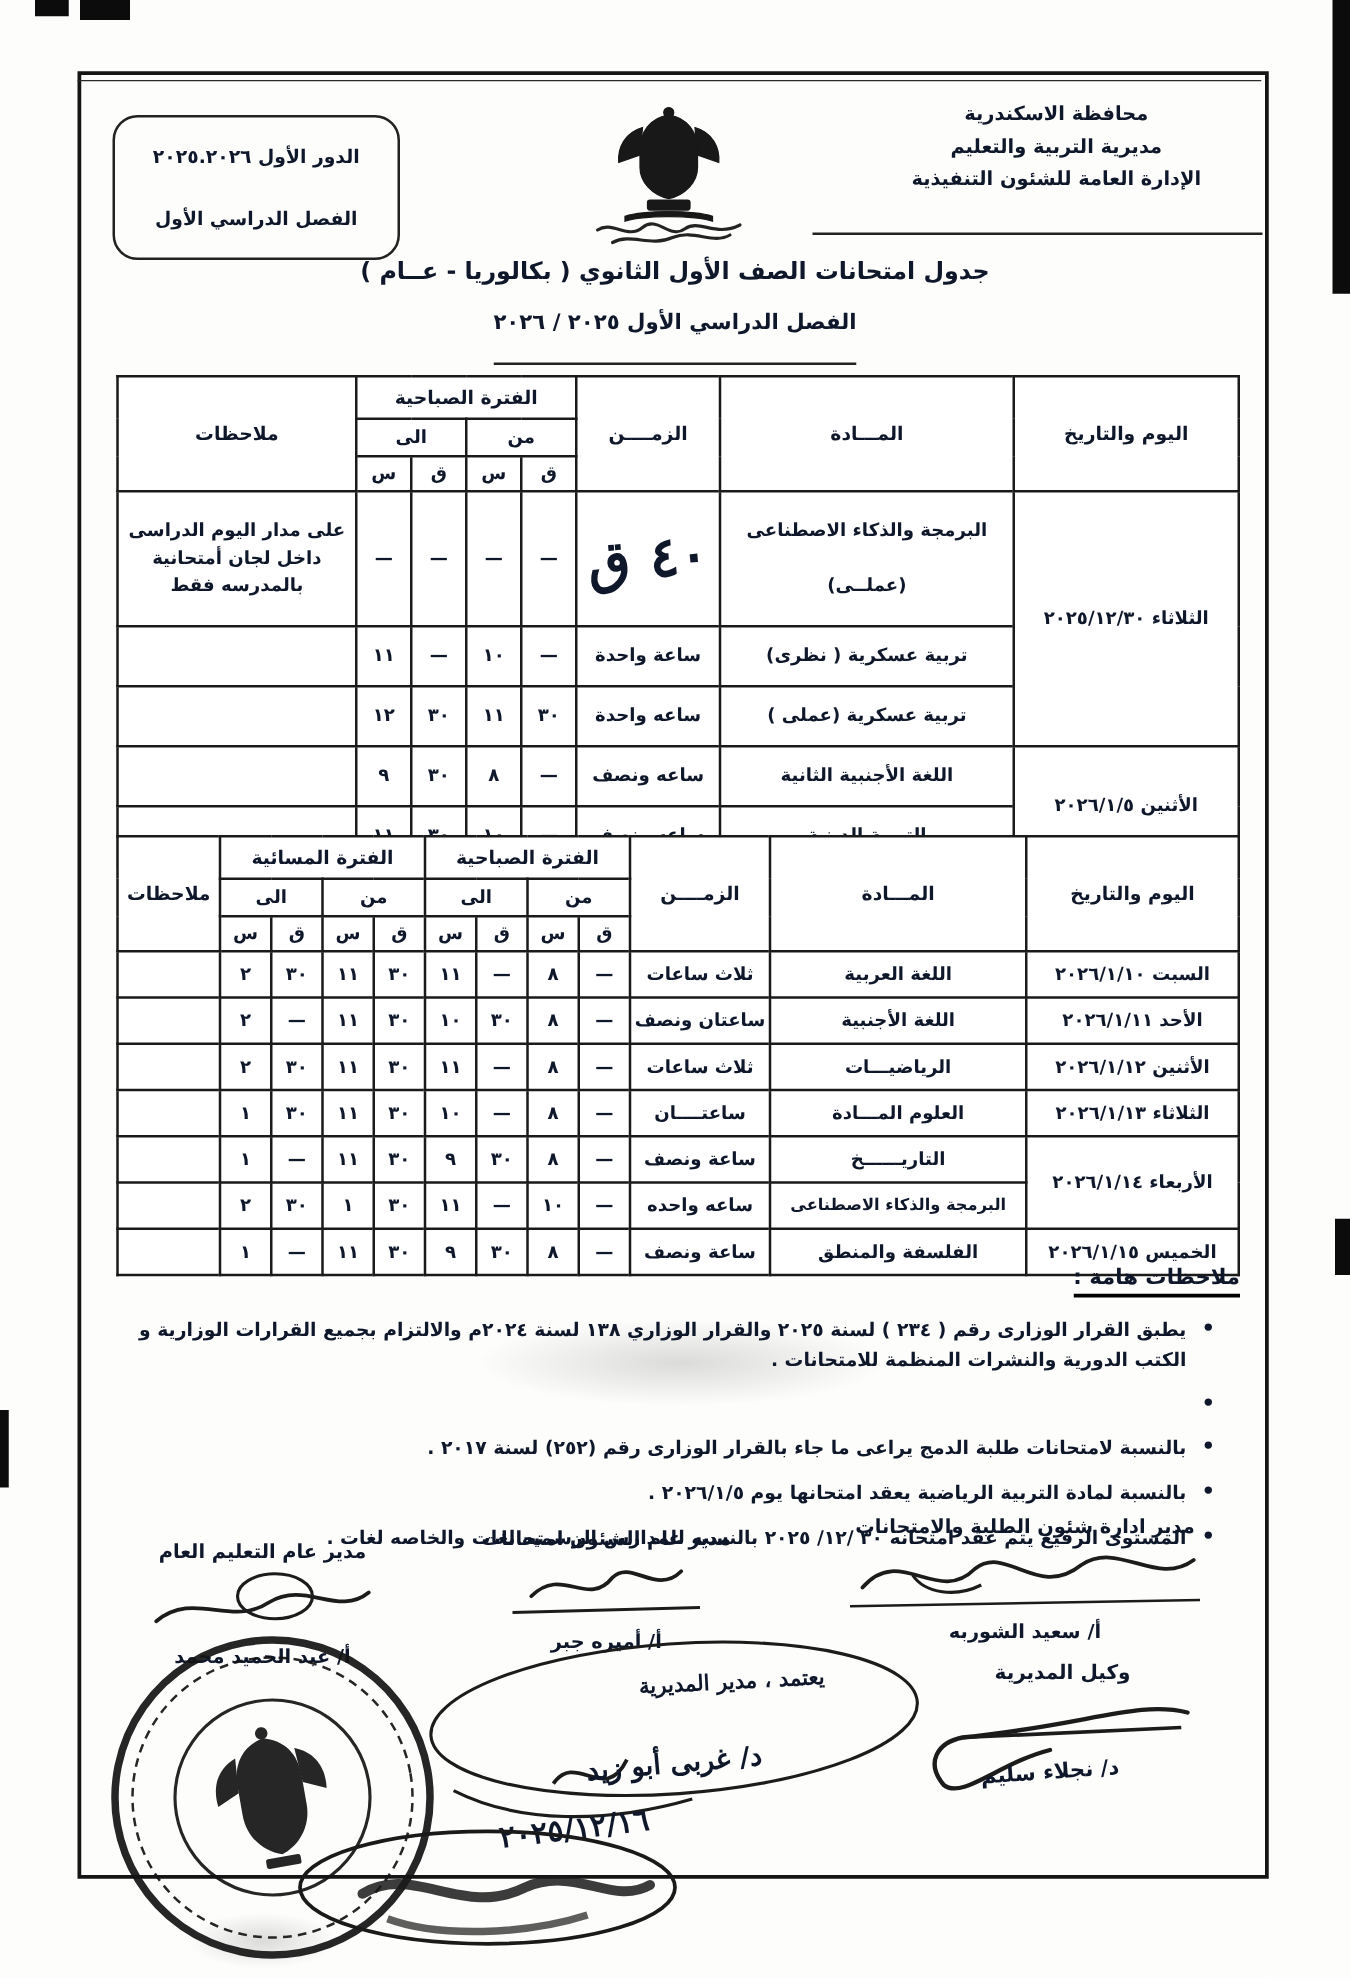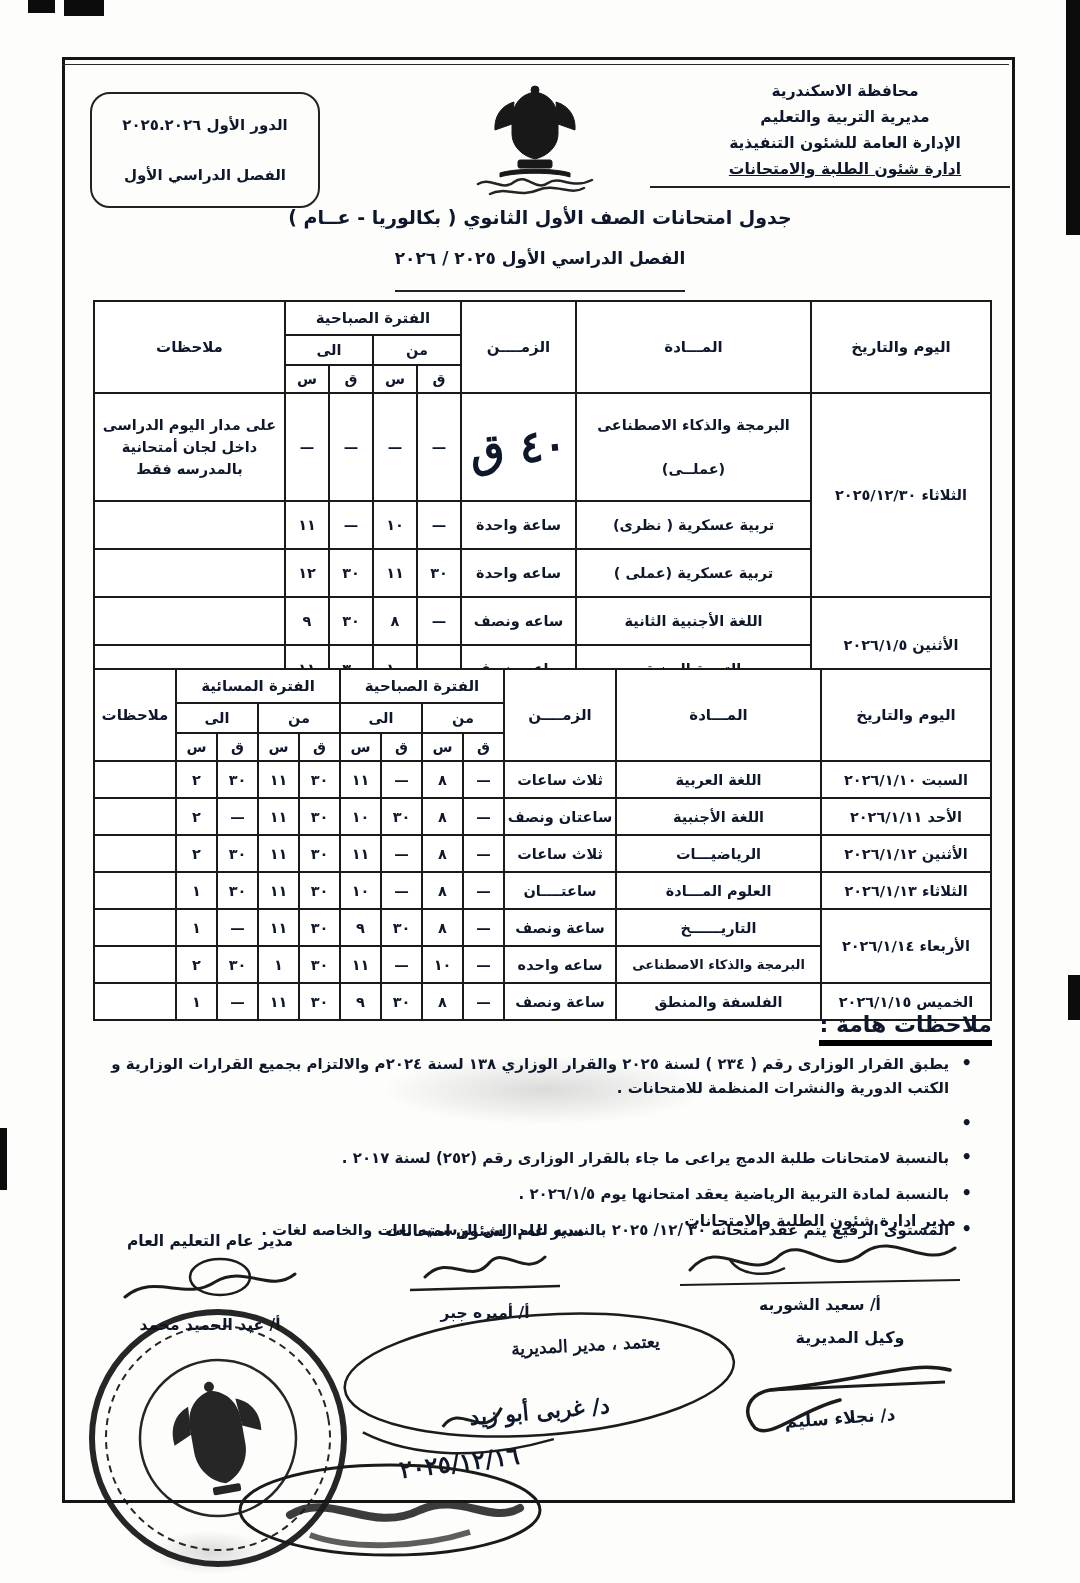--- a/index.html
+++ b/index.html
@@ -33,21 +33,21 @@
   .t1 tbody tr:nth-child(n+2) td{height:44px;}
   .t2 thead tr:nth-child(1) th{height:30px;font-size:15px;}
   .t2 thead tr:nth-child(2) th{height:26px;}
   .t2 thead tr:nth-child(3) th{height:24px;}
   .t2 tbody td{height:33px;}
   .subj2{display:block;margin-top:28px;}
   .hw-time{font-size:44px;font-weight:bold;transform:rotate(-5deg);display:inline-block;
            font-family:"DejaVu Serif","Liberation Serif",serif;}
   .note-cell{font-size:14px;line-height:22px;padding:4px 8px;}
   
-  .imp-head{position:absolute;top:1012px;right:88px;font-weight:bold;font-size:22px;border-bottom:6px solid #000000;padding-bottom:3px;}
+  .imp-head{position:absolute;top:1012px;right:88px;font-weight:bold;font-size:17px;border-bottom:3px solid #000000;padding-bottom:3px;}
   .imp-list{position:absolute;top:1052px;right:108px;width:880px;}
   .note-item{display:flex;gap:12px;font-weight:bold;font-size:15px;line-height:24px;margin-bottom:12px;}
   .bullet{font-size:17px;line-height:22px;}
   
   .sig-block{position:absolute;text-align:center;font-weight:bold;font-size:15.5px;}
   .sig-name{margin-top:4px;font-size:15.5px;}
   .hw{font-family:"DejaVu Serif","Liberation Serif",serif;}
   .approve-label{position:absolute;top:1335px;right:420px;font-weight:bold;font-size:17px;transform:rotate(-3deg);}
   .approve-name{position:absolute;top:1398px;right:470px;font-weight:bold;font-size:22px;transform:rotate(-5deg);}
   .approve-date{position:absolute;top:1448px;right:560px;font-weight:bold;font-size:24px;transform:rotate(-7deg);letter-spacing:2px;}
@@ -66,21 +66,20 @@
   <div class="artifact" style="left:1068px;top:975px;width:12px;height:45px;"></div>
   <div class="artifact" style="left:0;top:1128px;width:7px;height:62px;"></div>
 
   <div class="frame"></div>
   <div class="frame-inner-top"></div>
 
   <div class="org">
     <div>محافظة الاسكندرية</div>
     <div>مديرية التربية والتعليم</div>
     <div>الإدارة العامة للشئون التنفيذية</div>
-    <div style="text-decoration:underline;">ادارة شئون الطلبة والامتحانات</div>
   </div>
   <div class="org-underline"></div>
 
   <div class="session-box">
     <div>الدور الأول ٢٠٢٥.٢٠٢٦</div>
     <div>الفصل الدراسي الأول</div>
   </div>
 
   <div class="emblem">
     <svg width="150" height="120" viewBox="0 0 150 120">

